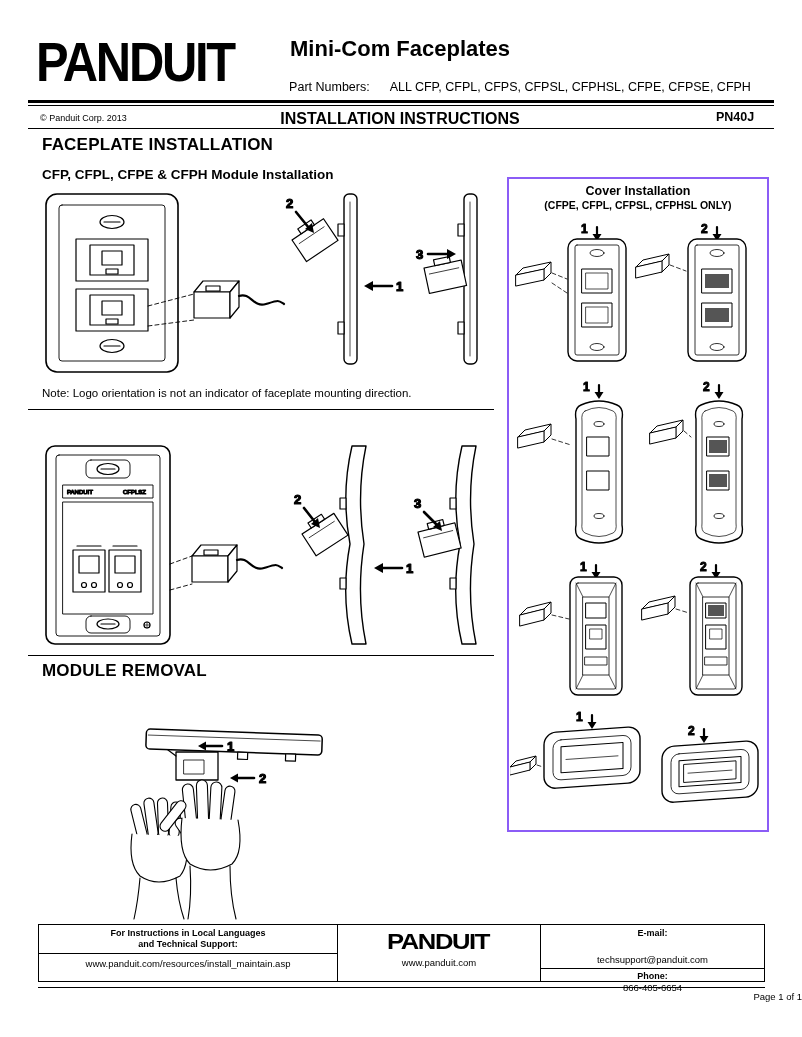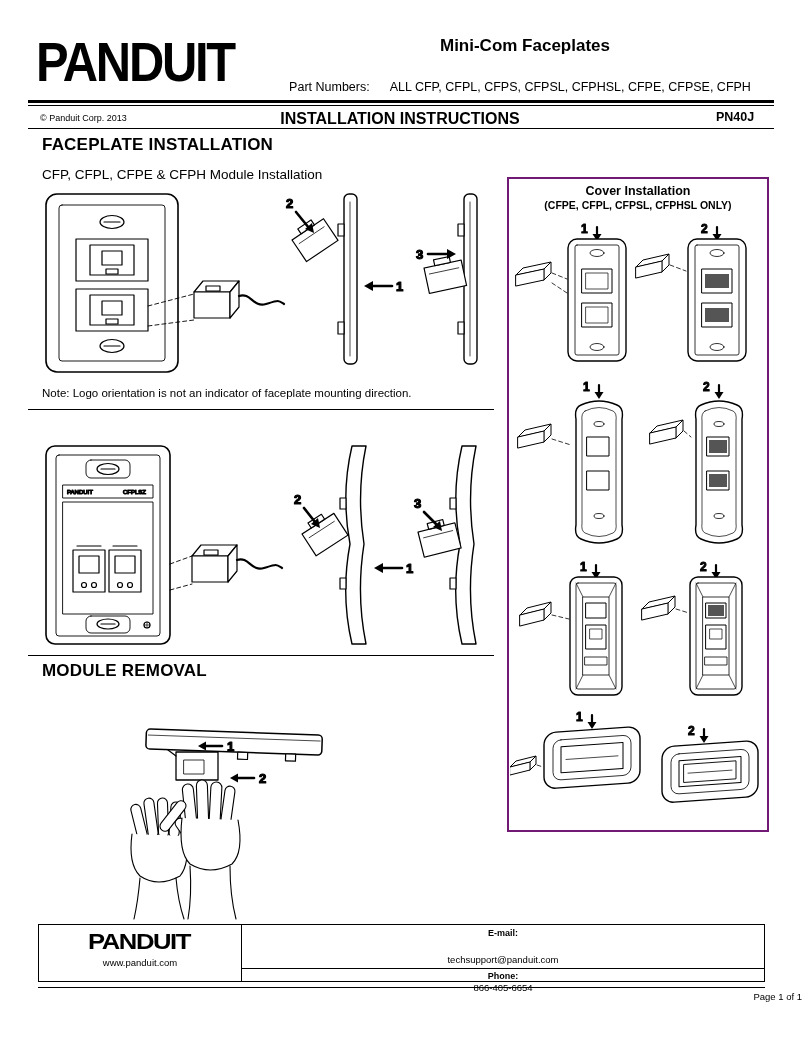--- a/index.html
+++ b/index.html
@@ -3,30 +3,30 @@
 <meta charset="utf-8">
 <style>
   *{margin:0;padding:0;box-sizing:border-box}
   html,body{background:#fff}
   .page{position:relative;width:802px;height:1037px;background:#fff;margin:0 auto;
         font-family:"Liberation Sans",sans-serif;color:#000;overflow:hidden}
   .abs{position:absolute}
   .rule{border-top:1.5px solid #000;height:0}
   .thinrule{border-top:1px solid #000;height:0}
   .rule-double{border-top:3px solid #000;border-bottom:1.2px solid #000;height:6px}
-  .doc-title{font-size:17px;font-weight:bold;text-align:center}
+  .doc-title{font-size:22px;font-weight:bold;text-align:left}
   .part-line{font-size:12.5px;text-align:center}
   .part-line .lbl{margin-right:20px}
   .copyright{font-size:9px}
   .doc-type{font-size:16px;font-weight:bold;text-align:center}
   .doc-num{font-size:12.5px;font-weight:bold}
   .h1{font-size:17px;font-weight:bold;letter-spacing:.2px}
-  .h2{font-size:13.5px;font-weight:normal}
+  .h2{font-size:13.5px;font-weight:bold}
   .note{font-size:11.5px}
-  .cover-box{border:2px solid #701a75;background:#fff}
+  .cover-box{border:2px solid #8b5cf6;background:#fff}
   .cover-title{font-size:12.5px;font-weight:bold;text-align:center;margin-top:5px}
   .cover-sub{font-size:10.5px;font-weight:bold;text-align:center;margin-top:1px}
   .footer-box{border:1.8px solid #000;display:flex;background:#fff}
   .fcell{display:flex;flex-direction:column;padding-top:3px}
   .fcell-left{width:299px;border-right:1.8px solid #000}
   .fcell-center{width:203px;border-right:1.8px solid #000;align-items:center}
   .fcell-right{flex:1}
   .fsmb{font-size:9px;font-weight:bold;text-align:center;line-height:11px}
   .furl{font-size:9.5px;text-align:center;margin-top:4px}
   .fdivider{border-top:1.2px solid #000;width:100%;margin-top:3px}
@@ -475,20 +475,26 @@
           <rect x="9" y="8" width="78" height="40" rx="8" stroke-width="0.8"></rect>
           <rect x="17" y="15" width="62" height="26"></rect>
           <rect x="22" y="19" width="52" height="18" stroke-width="0.9"></rect>
           <line x1="26" y1="28" x2="70" y2="28" stroke-width="0.7"></line>
         </g>
       </g>
     </svg>
   </div>
 
   <div class="abs footer-box" style="left:38px;top:924px;width:727px;height:58px">
+    <div class="fcell fcell-left">
+      <div class="fsmb">For Instructions in Local Languages</div>
+      <div class="fsmb">and Technical Support:</div>
+      <div class="fdivider"></div>
+      <div class="furl">www.panduit.com/resources/install_maintain.asp</div>
+    </div>
     <div class="fcell fcell-center">
       <svg width="104" height="24" viewBox="0 0 104 24" style="margin-top:3px">
         <text x="0" y="15" transform="scale(1,1.22)" textLength="102" lengthAdjust="spacingAndGlyphs" style="font:bold 18px 'Liberation Sans',sans-serif;letter-spacing:-1px">PANDUIT</text>
       </svg>
       <div class="furl" style="margin-top:2px">www.panduit.com</div>
     </div>
     <div class="fcell fcell-right">
       <div class="fsmb">E-mail:</div>
       <div class="furl" style="margin-top:15px">techsupport@panduit.com</div>
       <div class="fdivider"></div>

